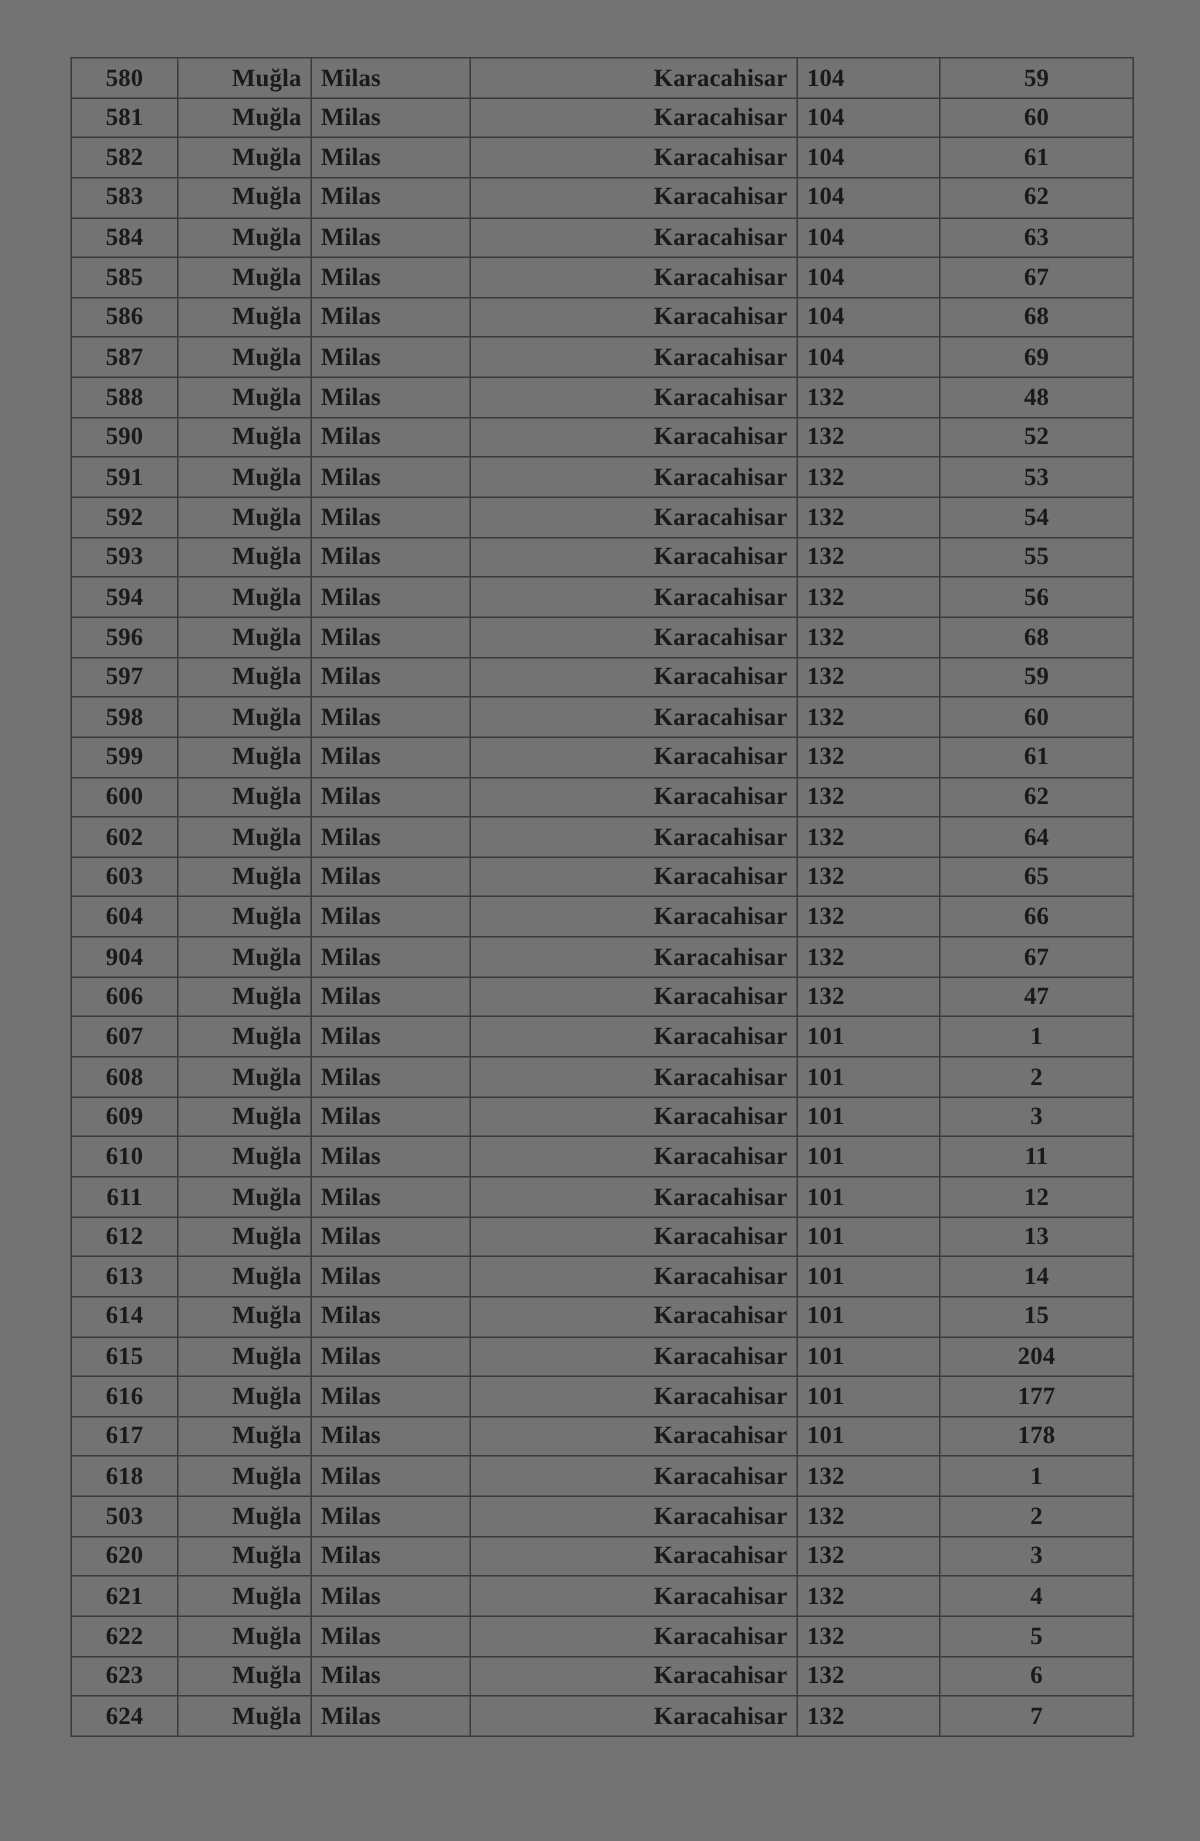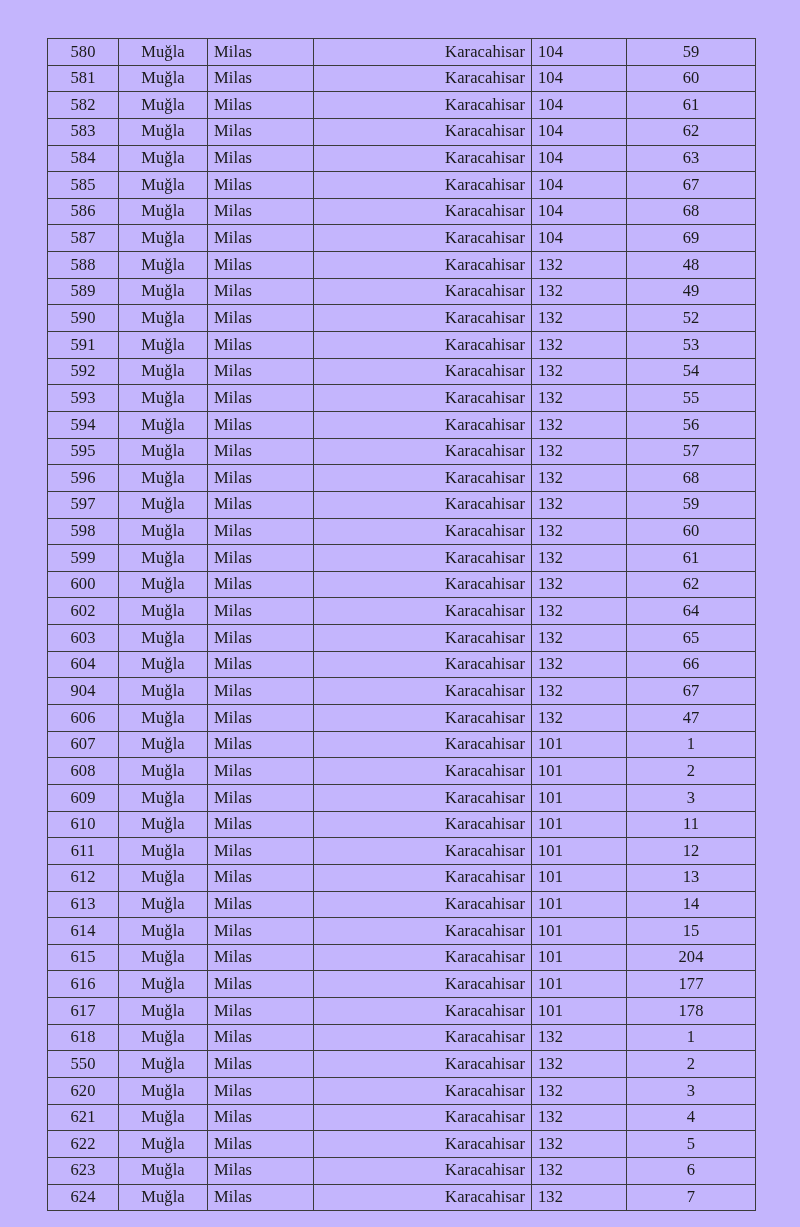--- a/index.html
+++ b/index.html
@@ -14,21 +14,22 @@
     position: relative;
     font-family: "Liberation Serif", "DejaVu Serif", serif;
     color: #1a1a1a;
     overflow: hidden;
   }
 
   
   .page {
     position: absolute;
     inset: 0;
-    background: #c4b5fd;
+    background: #737373;
+    font-weight: bold;
   }
 
   .table-wrap {
     position: absolute;
     left: 47px;
     top: 38px;
     width: 708px;
   }
 
   table.reg {
@@ -51,21 +52,21 @@
 
   
   col.c-sira     { width: 71px; }
   col.c-il       { width: 89px; }
   col.c-ilce     { width: 106px; }
   col.c-mahalle  { width: 218px; }
   col.c-ada      { width: 95px; }
   col.c-parsel   { width: 129px; }
 
   td.sira    { text-align: center; }
-  td.il      { text-align: center;   padding-left: 9px; }
+  td.il      { text-align: right;   padding-left: 9px; }
   td.ilce    { text-align: left;   padding-left: 9px; }
   td.mahalle { text-align: right; }
   td.ada     { text-align: left; }
   td.parsel  { text-align: center; margin-left: 20px; }
 
   
   table.reg {
     border: 1.4px solid #2b2b2b;
   }
 </style>
@@ -150,28 +151,20 @@
           </tr>
           <tr>
             <td class="sira">588</td>
             <td class="il">Muğla</td>
             <td class="ilce">Milas</td>
             <td class="mahalle">Karacahisar</td>
             <td class="ada">132</td>
             <td class="parsel">48</td>
           </tr>
           <tr>
-            <td class="sira">589</td>
-            <td class="il">Muğla</td>
-            <td class="ilce">Milas</td>
-            <td class="mahalle">Karacahisar</td>
-            <td class="ada">132</td>
-            <td class="parsel">49</td>
-          </tr>
-          <tr>
             <td class="sira">590</td>
             <td class="il">Muğla</td>
             <td class="ilce">Milas</td>
             <td class="mahalle">Karacahisar</td>
             <td class="ada">132</td>
             <td class="parsel">52</td>
           </tr>
           <tr>
             <td class="sira">591</td>
             <td class="il">Muğla</td>
@@ -198,28 +191,20 @@
           </tr>
           <tr>
             <td class="sira">594</td>
             <td class="il">Muğla</td>
             <td class="ilce">Milas</td>
             <td class="mahalle">Karacahisar</td>
             <td class="ada">132</td>
             <td class="parsel">56</td>
           </tr>
           <tr>
-            <td class="sira">595</td>
-            <td class="il">Muğla</td>
-            <td class="ilce">Milas</td>
-            <td class="mahalle">Karacahisar</td>
-            <td class="ada">132</td>
-            <td class="parsel">57</td>
-          </tr>
-          <tr>
             <td class="sira">596</td>
             <td class="il">Muğla</td>
             <td class="ilce">Milas</td>
             <td class="mahalle">Karacahisar</td>
             <td class="ada">132</td>
             <td class="parsel">68</td>
           </tr>
           <tr>
             <td class="sira">597</td>
             <td class="il">Muğla</td>
@@ -382,21 +367,21 @@
           </tr>
           <tr>
             <td class="sira">618</td>
             <td class="il">Muğla</td>
             <td class="ilce">Milas</td>
             <td class="mahalle">Karacahisar</td>
             <td class="ada">132</td>
             <td class="parsel">1</td>
           </tr>
           <tr>
-            <td class="sira">550</td>
+            <td class="sira">503</td>
             <td class="il">Muğla</td>
             <td class="ilce">Milas</td>
             <td class="mahalle">Karacahisar</td>
             <td class="ada">132</td>
             <td class="parsel">2</td>
           </tr>
           <tr>
             <td class="sira">620</td>
             <td class="il">Muğla</td>
             <td class="ilce">Milas</td>

